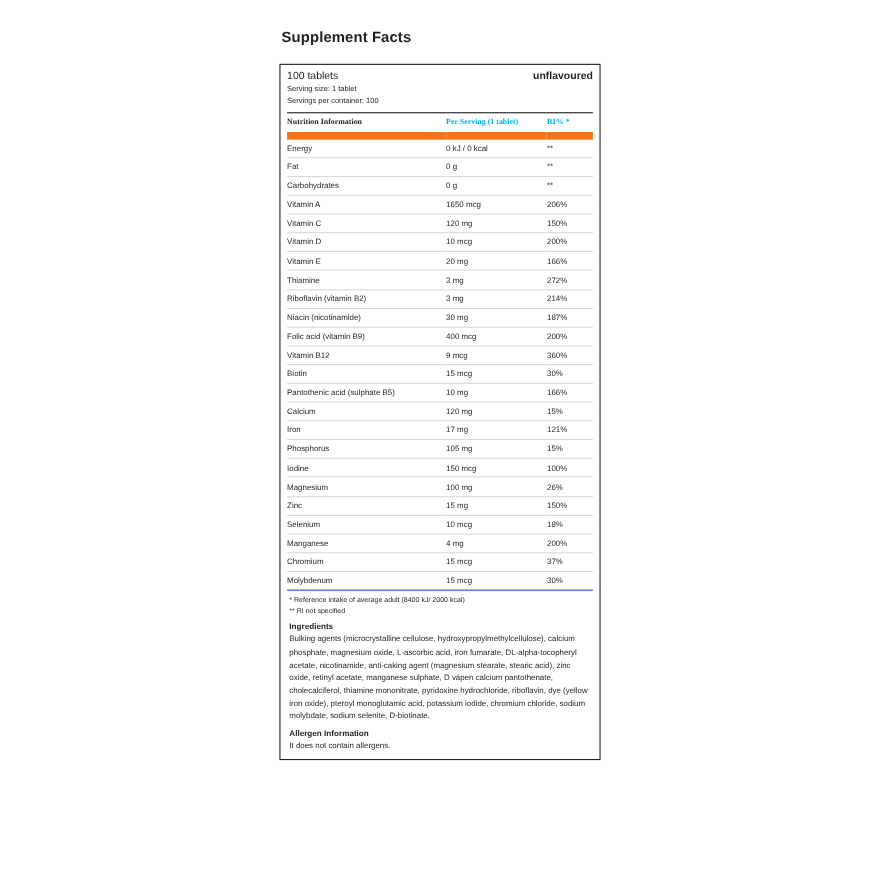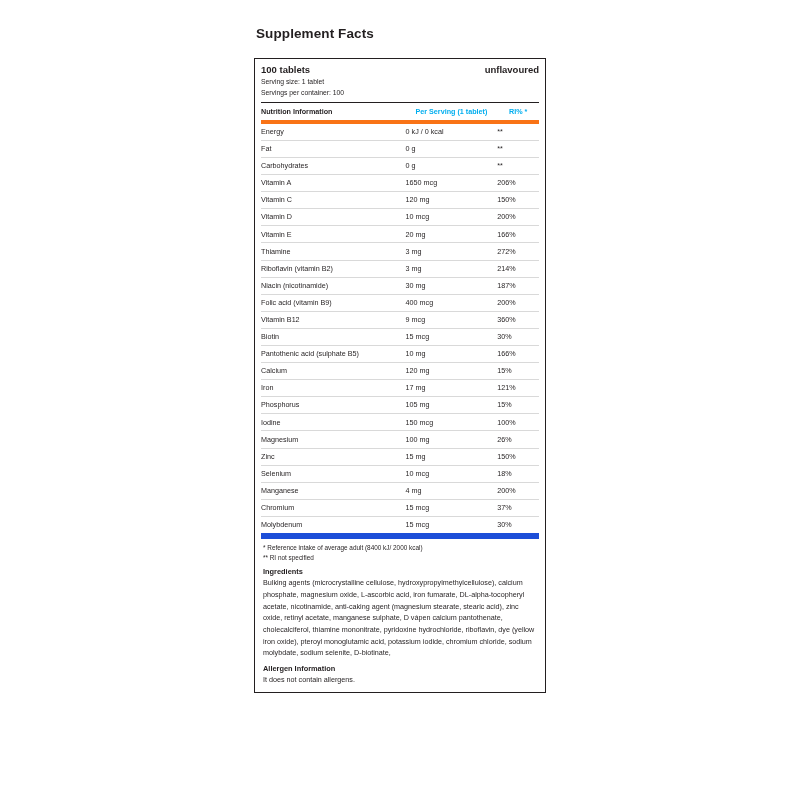--- a/index.html
+++ b/index.html
@@ -42,21 +42,21 @@
     padding: 0 6px 6px 6px;
   }
   .head-row {
     display: flex;
     justify-content: space-between;
     align-items: flex-start;
     padding: 5px 0 2px 0;
   }
   .amount {
     font-size: 9.5px;
-    font-weight: bold;
+    font-weight: normal;
     color: #231f20;
   }
   .flavour {
     font-size: 9.5px;
     font-weight: bold;
     color: #231f20;
   }
   .serving-line {
     font-size: 6.8px;
     color: #231f20;
@@ -75,37 +75,38 @@
     font-weight: normal;
     text-align: left;
     padding: 3.2px 0 3.2px 0;
     border-top: 1px solid #d9d9d9;
     vertical-align: middle;
     color: #231f20;
     line-height: 1.35;
   }
   table.facts tr.hdr th {
     border-top: 1px solid #231f20;
-    border-bottom: 4px solid #f97316;
+    border-bottom: 7px solid #f97316;
     font-weight: bold;
     padding: 3.5px 0;
+    font-family: Liberation Serif, serif;
   }
   table.facts tr.hdr th.c2,
   table.facts tr.hdr th.c3 {
     color: #00aeef;
-    text-align: center;
+    text-align: left;
   }
   table.facts tr.first td {
     border-top: none;
   }
   td.c1, th.c1 { width: 52%; padding-left: 2px; }
   td.c2, th.c2 { width: 33%; text-align: right; padding-right: 4px; }
   td.c3, th.c3 { width: 15%; text-align: right; padding-right: 2px; }
   tr.last td {
-    border-bottom: 6px solid #1d4ed8;
+    border-bottom: 1px solid #1d4ed8;
   }
   .footnotes {
     margin-top: 4px;
     font-size: 6.4px;
     line-height: 1.5;
     color: #231f20;
     padding-left: 2px;
   }
   .sec-title {
     font-size: 7.4px;

